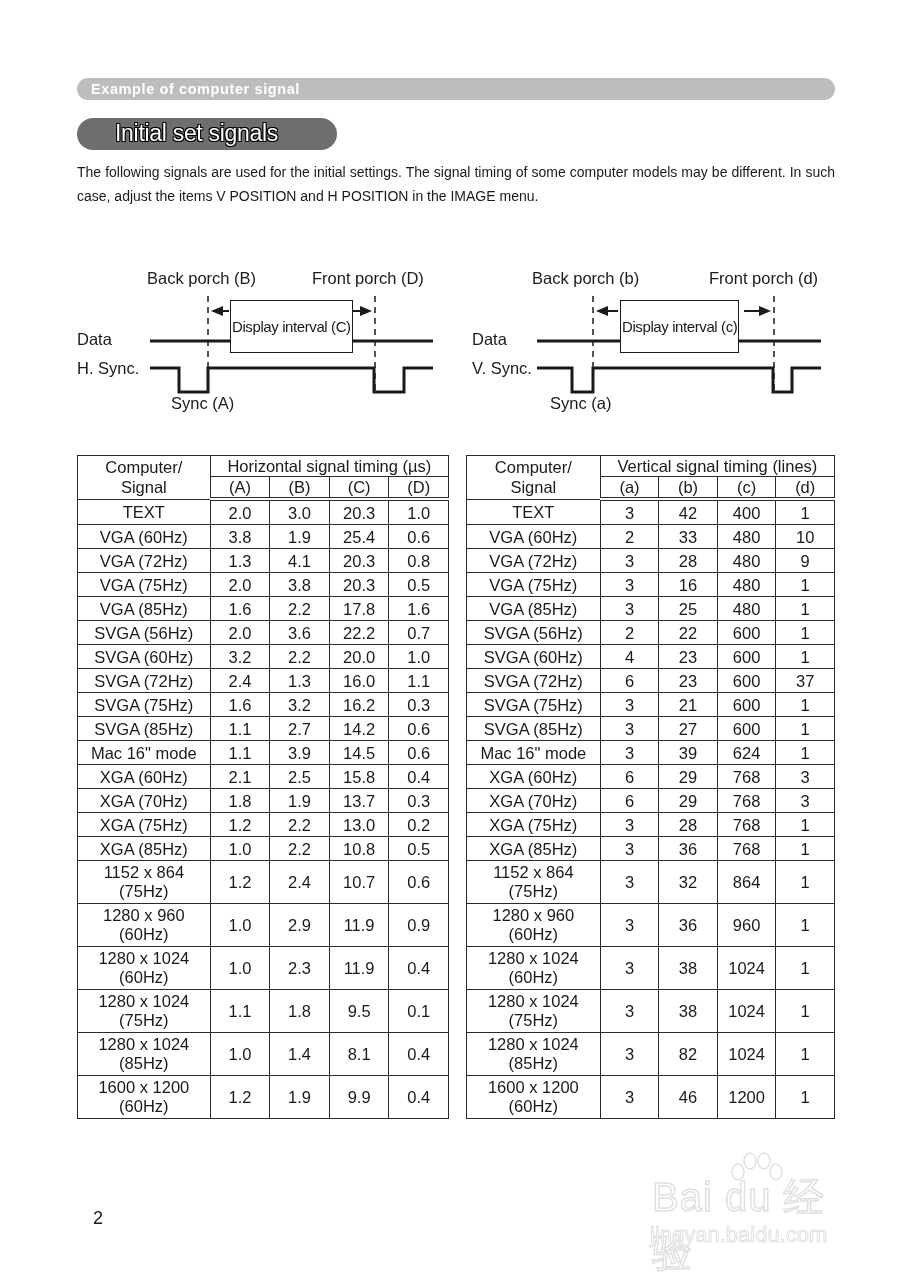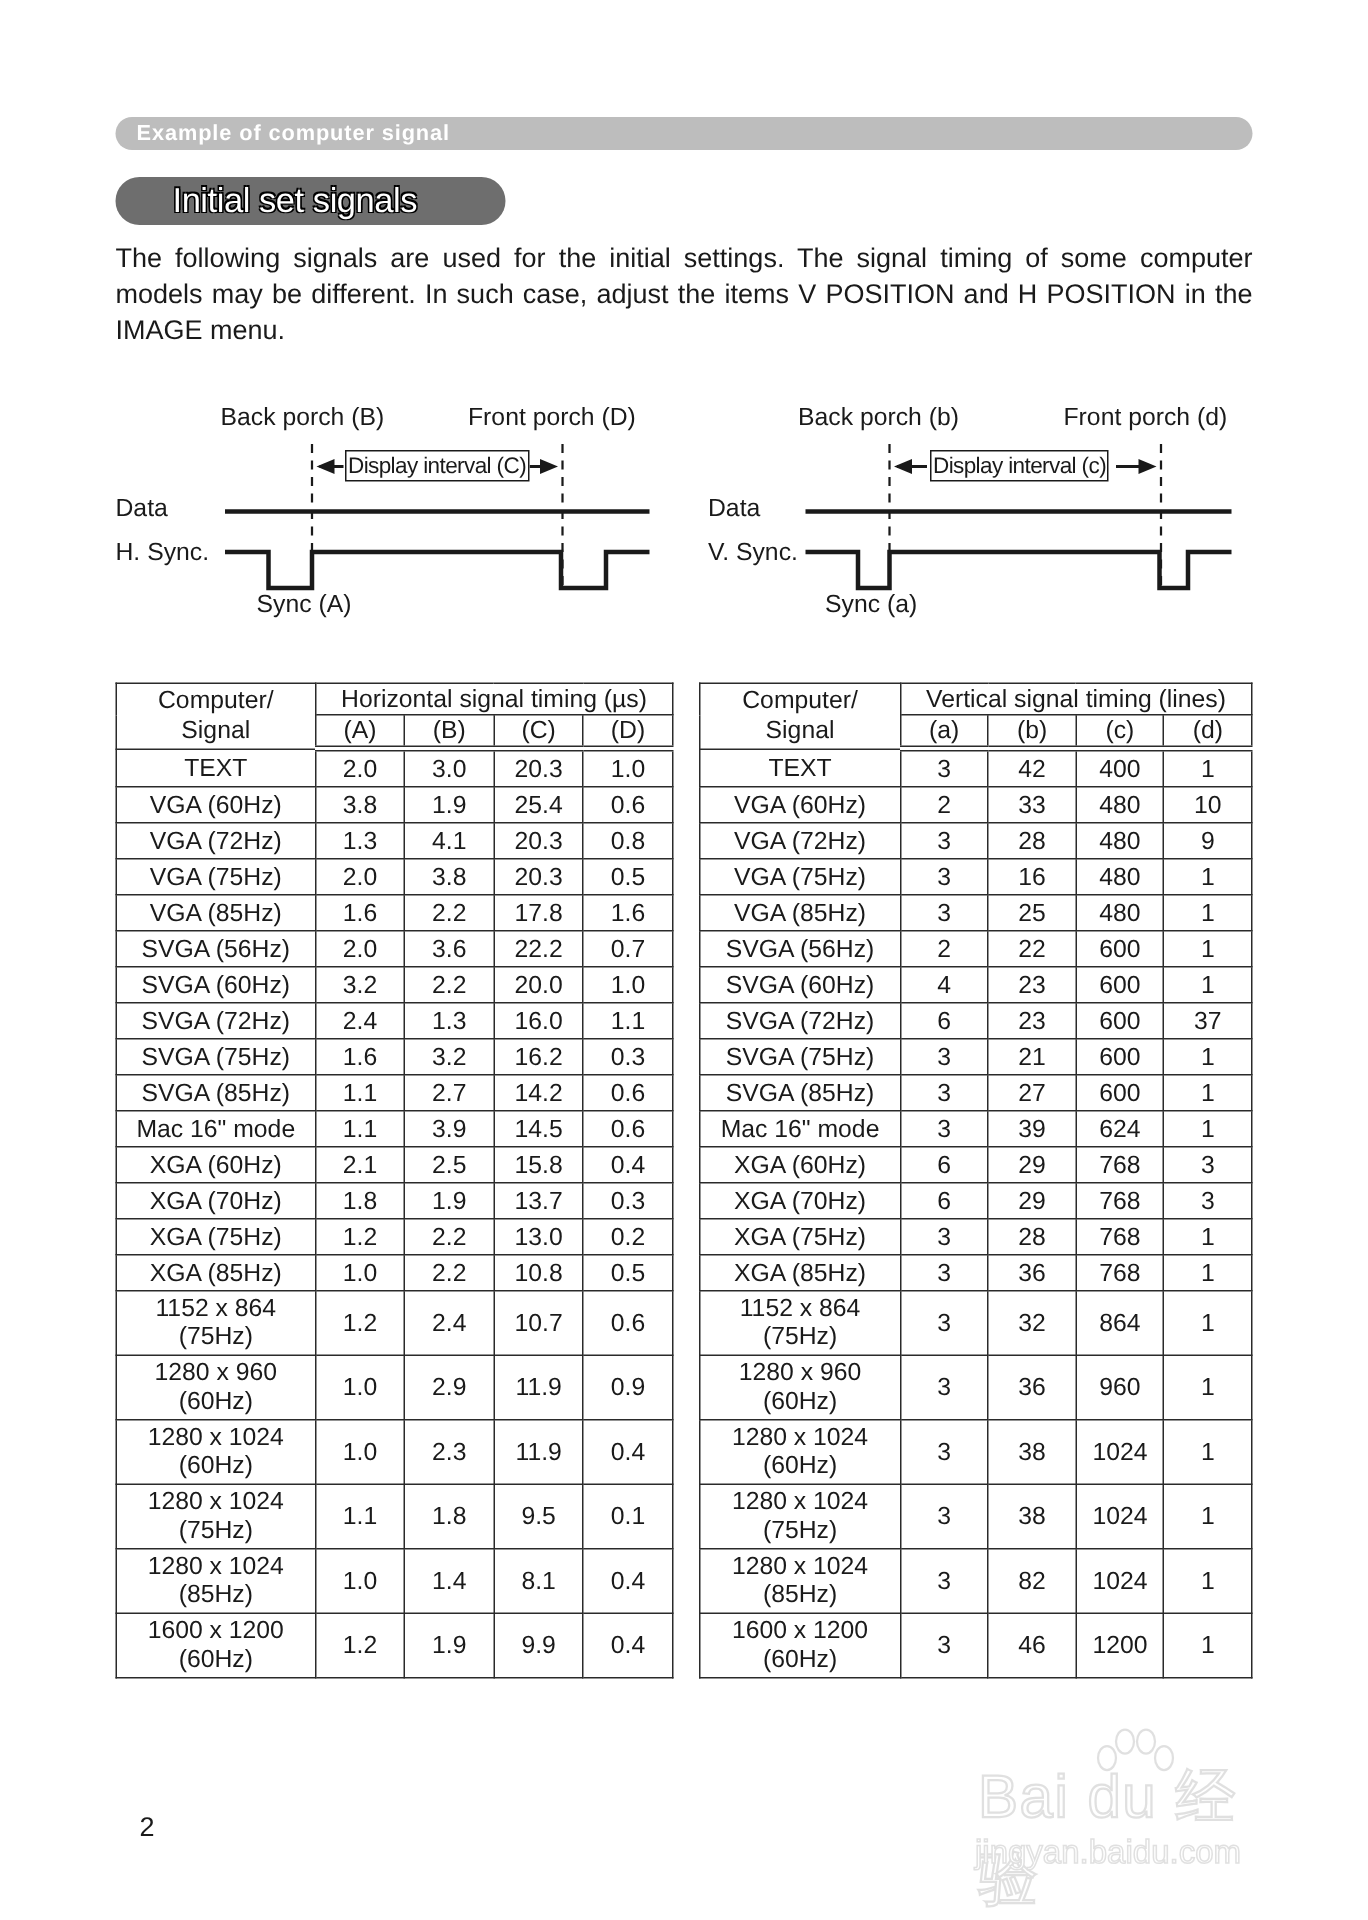--- a/index.html
+++ b/index.html
@@ -9,28 +9,28 @@
   .section-bar { position: absolute; left: 77px; top: 78px; width: 758px; height: 22px;
     background: #bdbdbd; border-radius: 11px; }
   .section-bar span { position: absolute; left: 14px; top: 3px; font-weight: bold;
     font-size: 14.5px; letter-spacing: 0.6px; color: #ffffff; text-align: right; }
 
   .title-pill { position: absolute; left: 77px; top: 118px; width: 260px; height: 32px;
     background: #6e6e6e; border-radius: 16px; text-align: right; }
   .title-pill span { position: absolute; left: 38px; top: 2px; font-size: 23px; color: #ffffff;
     text-shadow: -1px -1px 0 #000, 1px -1px 0 #000, -1px 1px 0 #000, 1px 1px 0 #000; letter-spacing: -0.3px; }
 
-  .intro { position: absolute; left: 77px; top: 160px; width: 758px; font-size: 18px;
+  .intro { position: absolute; left: 77px; top: 160px; width: 758px; font-size: 14px;
     line-height: 24px; text-align: justify; color: #1a1a1a; }
 
   .diagram { position: absolute; top: 262px; width: 400px; height: 160px; }
   .diagram svg { position: absolute; left: 0; top: 0; }
   .dlabel { position: absolute; font-size: 16.5px; white-space: nowrap; color: #1a1a1a; }
   .dint { position: absolute; font-size: 15px; white-space: nowrap; border: 1px solid #1a1a1a;
-    padding: 0 1px; line-height: 19px; background: #fff; letter-spacing: -0.4px; }
+    padding: 16px 1px; line-height: 19px; background: #fff; letter-spacing: -0.4px; }
 
   table.timing { position: absolute; top: 455px; border-collapse: collapse; font-size: 16.5px;
     color: #1a1a1a; }
   table.timing td, table.timing th { border: 1.5px solid #2a2a2a; text-align: center; padding: 0;
     font-weight: normal; }
   table.timing th { line-height: 20px; }
   table.timing tr.sub th { border-bottom: 4px double #2a2a2a; }
   table.timing td { height: 23px; line-height: 22px; }
   table.timing td.two { height: 42px; line-height: 19px; }
   .h-table { left: 77px; width: 372px; }

